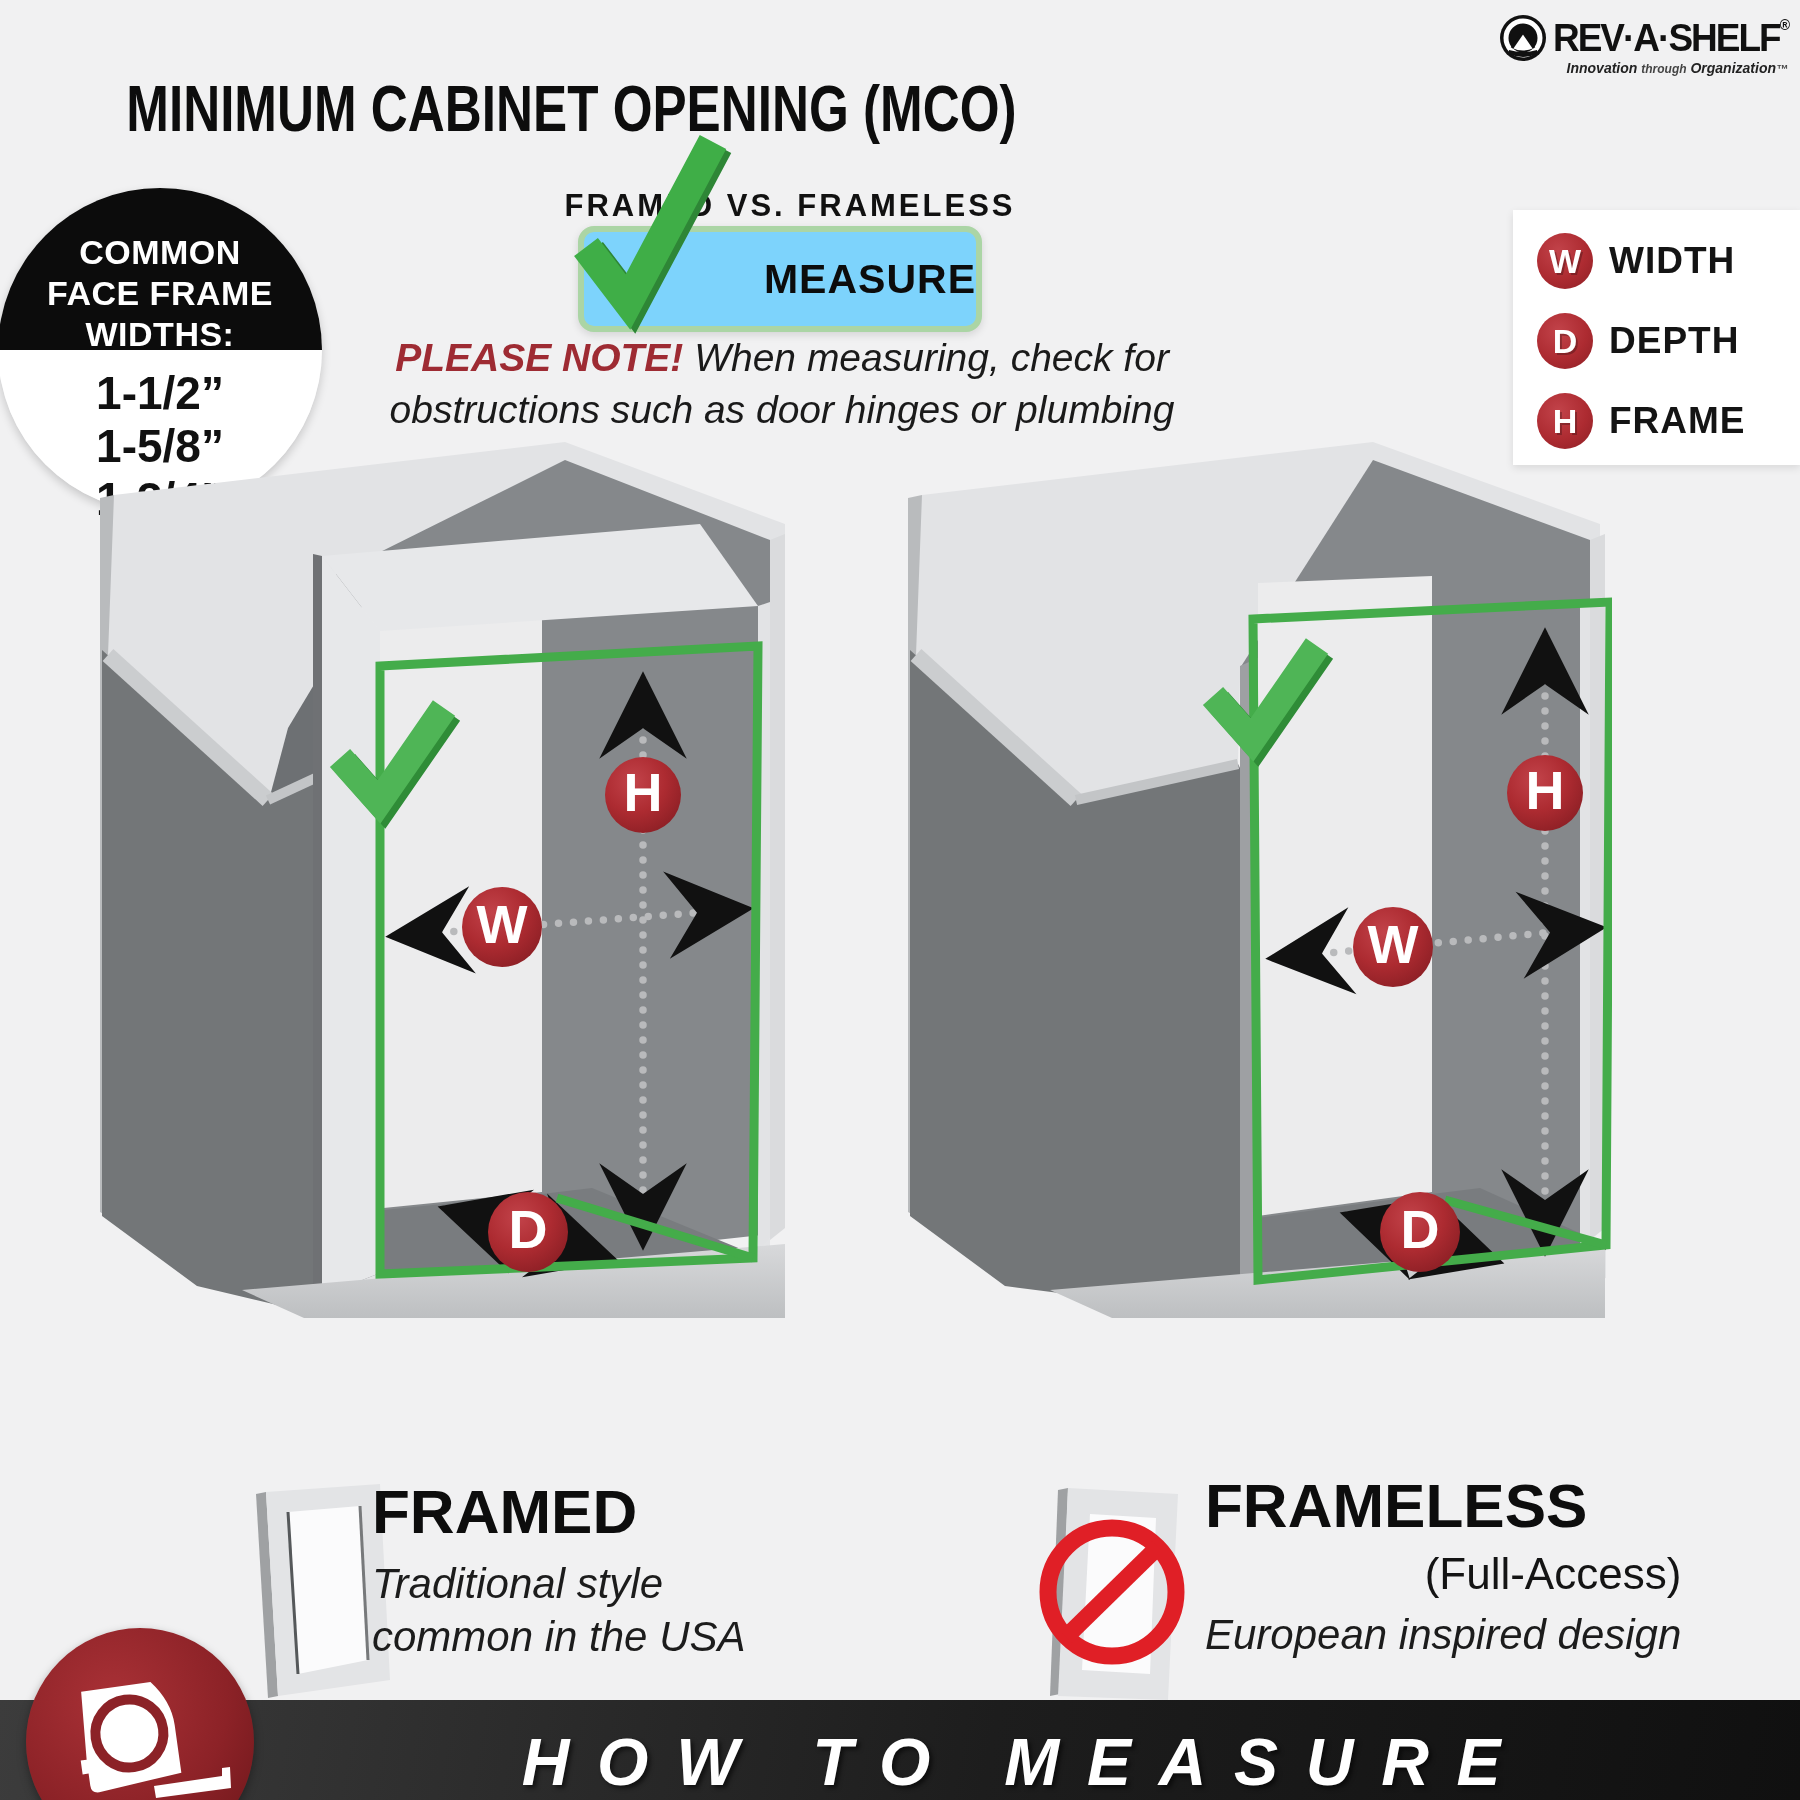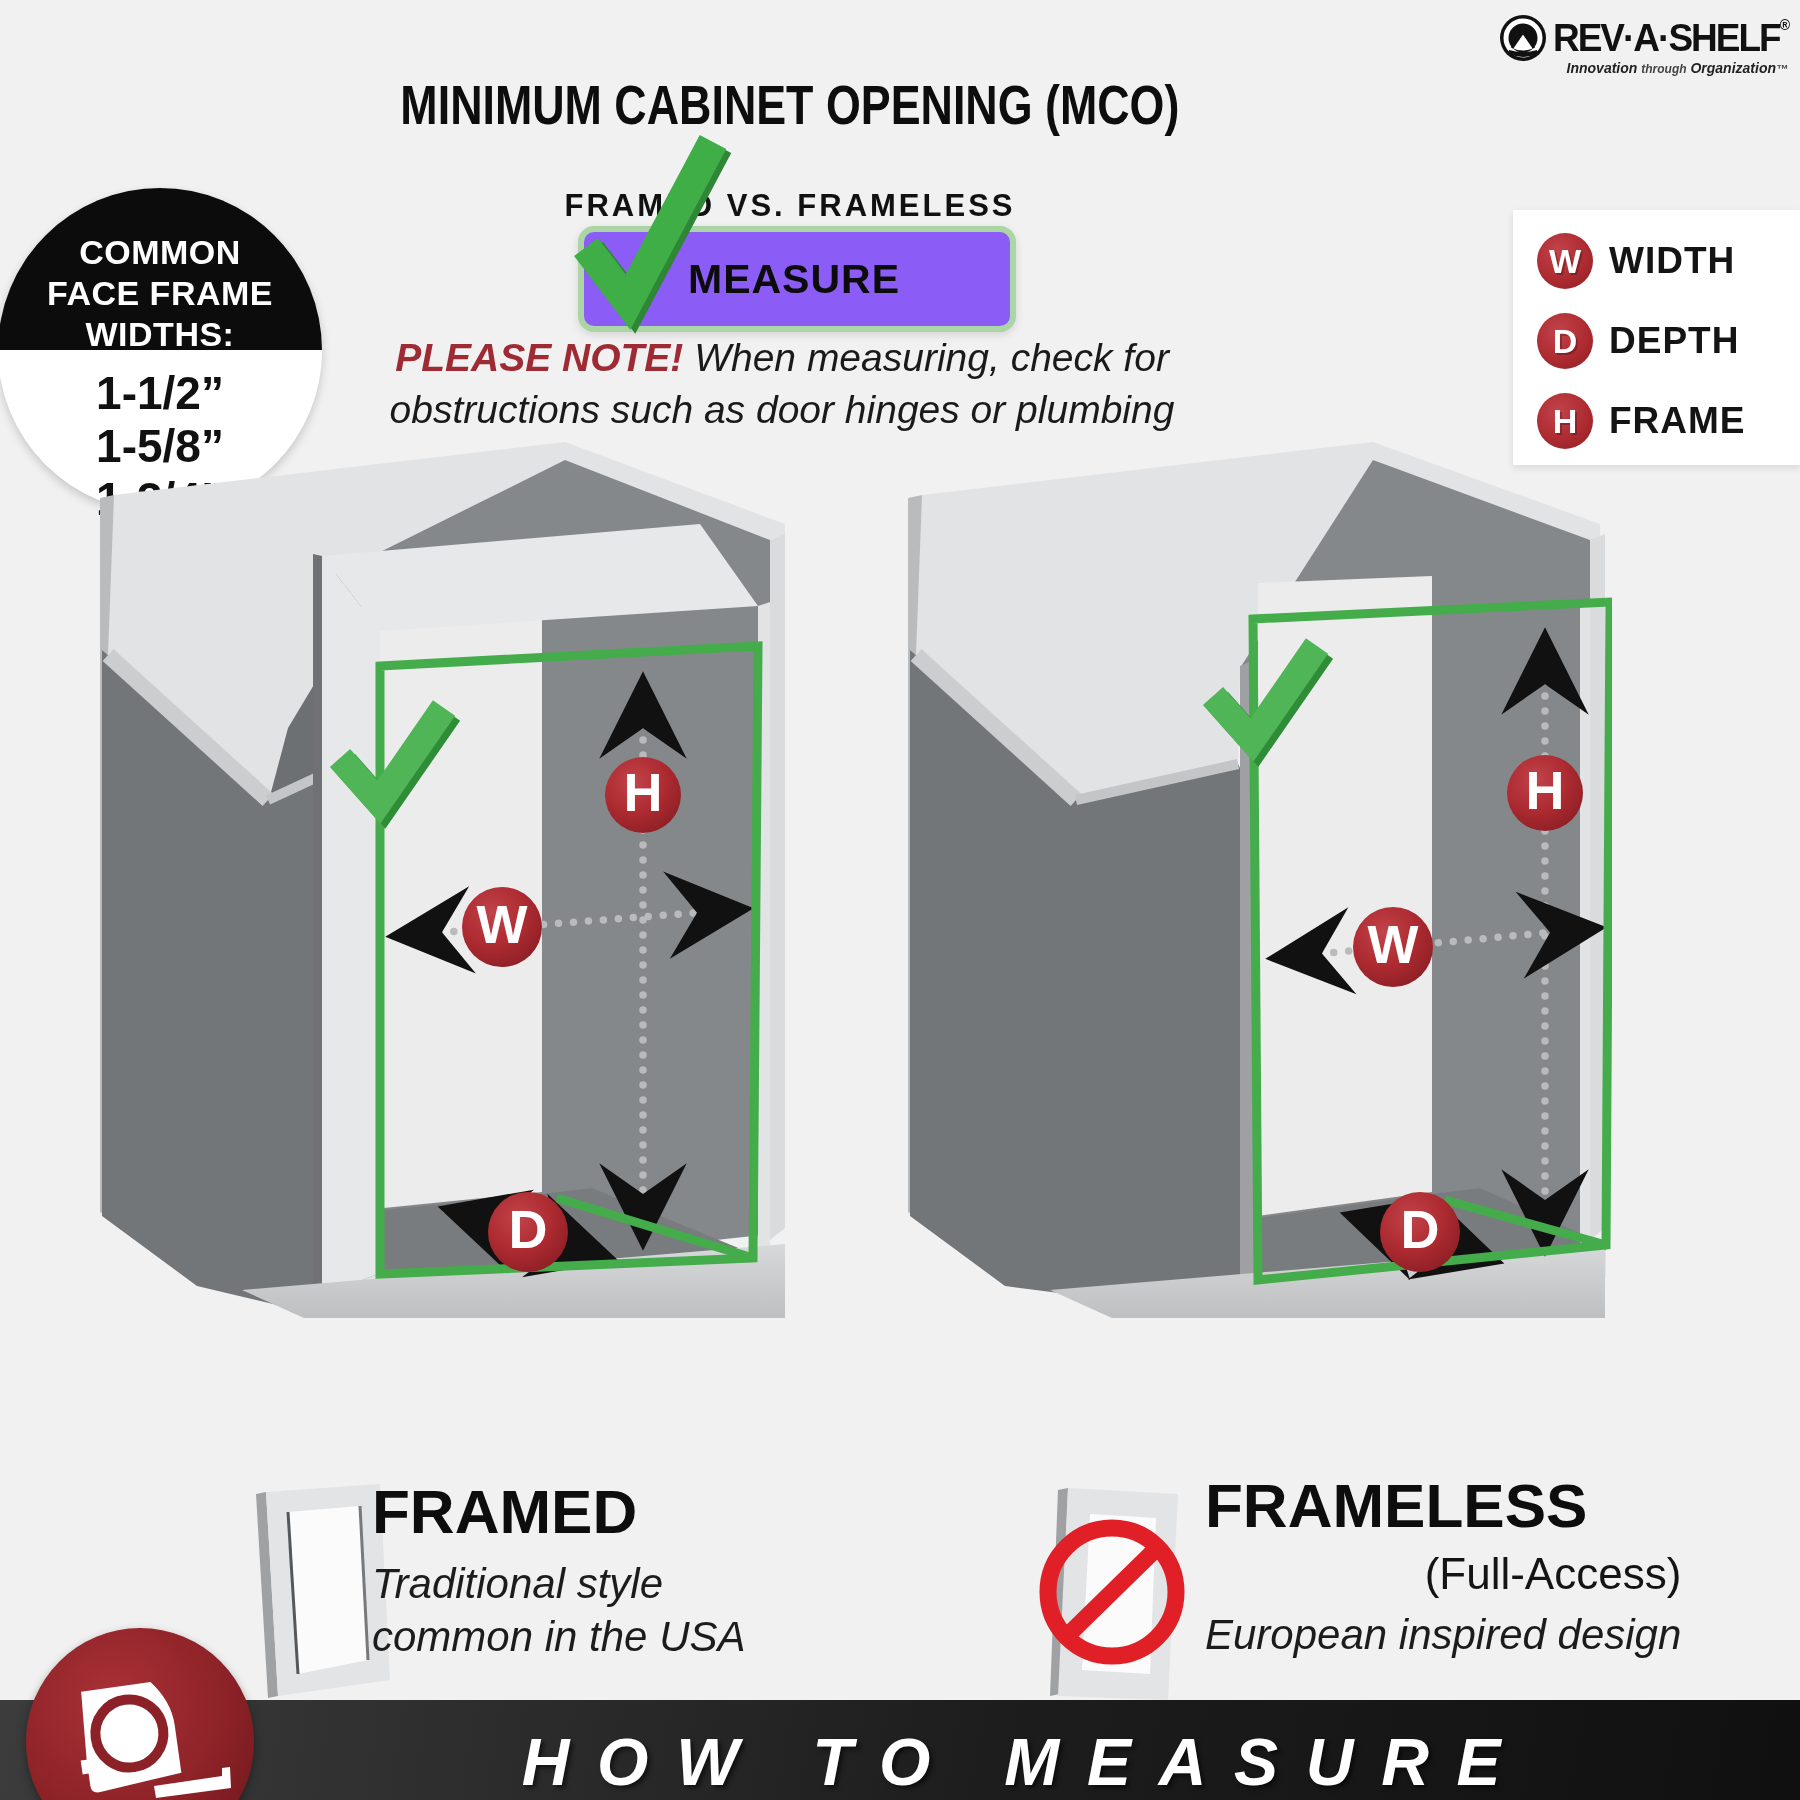--- a/index.html
+++ b/index.html
@@ -10,35 +10,35 @@
   .logo{position:absolute;top:14px;right:12px;width:300px;text-align:right;}
   .logo-row{display:flex;align-items:center;justify-content:flex-end;gap:6px;}
   .logo-mark{width:48px;height:48px;flex:0 0 48px;}
   .logo-word{font-size:37px;font-weight:900;letter-spacing:-2px;color:#111;white-space:nowrap;transform:scaleY(1.05);}
   .logo-reg{font-size:14px;vertical-align:top;font-weight:700;}
   .logo-tag{font-size:14px;color:#222;font-style:italic;margin-top:-2px;}
   .logo-tag .strong{font-weight:700;}
   .logo-tag .thin{font-weight:700;font-size:12px;color:#444;}
 
   
-  .title{position:absolute;top:72px;left:0;width:1580px;text-align:center;font-size:56px;font-weight:900;color:#0d0d0d;letter-spacing:0;white-space:nowrap;}
+  .title{position:absolute;top:72px;left:15px;width:1580px;font-size:64px;font-weight:900;color:#0d0d0d;letter-spacing:0;white-space:nowrap;}
   .title .squeeze{display:inline-block;transform:scaleX(.8);transform-origin:center;}
   .subtitle{position:absolute;top:188px;left:0;width:1580px;text-align:center;font-size:31px;font-weight:800;letter-spacing:3px;color:#111;}
 
   
   .callout{position:absolute;left:-2px;top:188px;width:324px;height:324px;border-radius:50%;
            background:linear-gradient(#0c0c0c 0 50%,#ffffff 50% 100%);
            box-shadow:0 4px 10px rgba(0,0,0,.18);text-align:center;}
   .callout .head{padding-top:44px;color:#fff;font-weight:800;font-size:34px;line-height:41px;letter-spacing:.5px;}
   .callout .vals{margin-top:12px;color:#111;font-weight:800;font-size:46px;line-height:53px;}
 
   
-  .measure-btn{position:absolute;left:578px;top:226px;width:392px;height:94px;background:#8b5cf6;
+  .measure-btn{position:absolute;left:578px;top:226px;width:392px;height:94px;background:#7dd3fc;
                border:6px solid #abd5a5;border-radius:16px;box-shadow:0 3px 8px rgba(0,0,0,.12);
-               display:flex;align-items:center;justify-content:flex-start;padding-left:34px;}
+               display:flex;align-items:center;justify-content:flex-end;}
   .measure-btn span{font-size:41px;font-weight:800;letter-spacing:1px;color:#0c0c0c;margin-left:70px;}
   .btn-check{position:absolute;left:558px;top:112px;width:185px;height:250px;}
 
   
   .note{position:absolute;left:92px;top:332px;width:1380px;text-align:center;
         font-style:italic;font-size:39px;line-height:52px;color:#1a1a1a;}
   .note .hl{color:#9e2b33;font-weight:800;}
 
   
   .legend{position:absolute;left:1513px;top:210px;width:287px;height:255px;background:#fff;box-shadow:0 3px 8px rgba(0,0,0,.10);}

